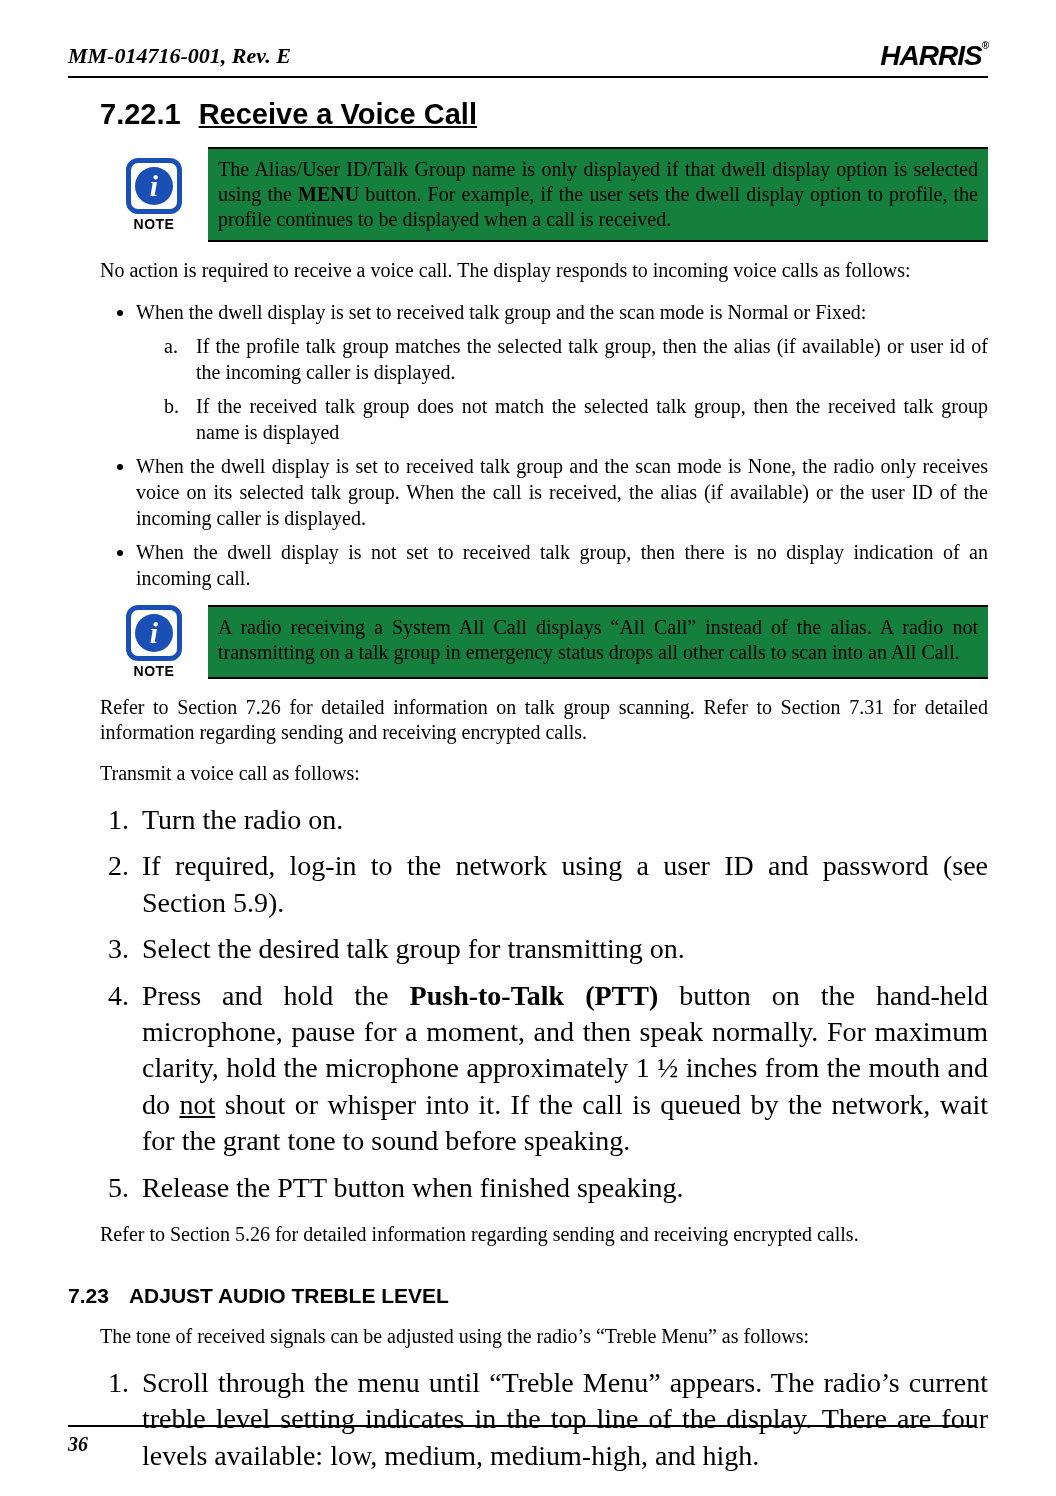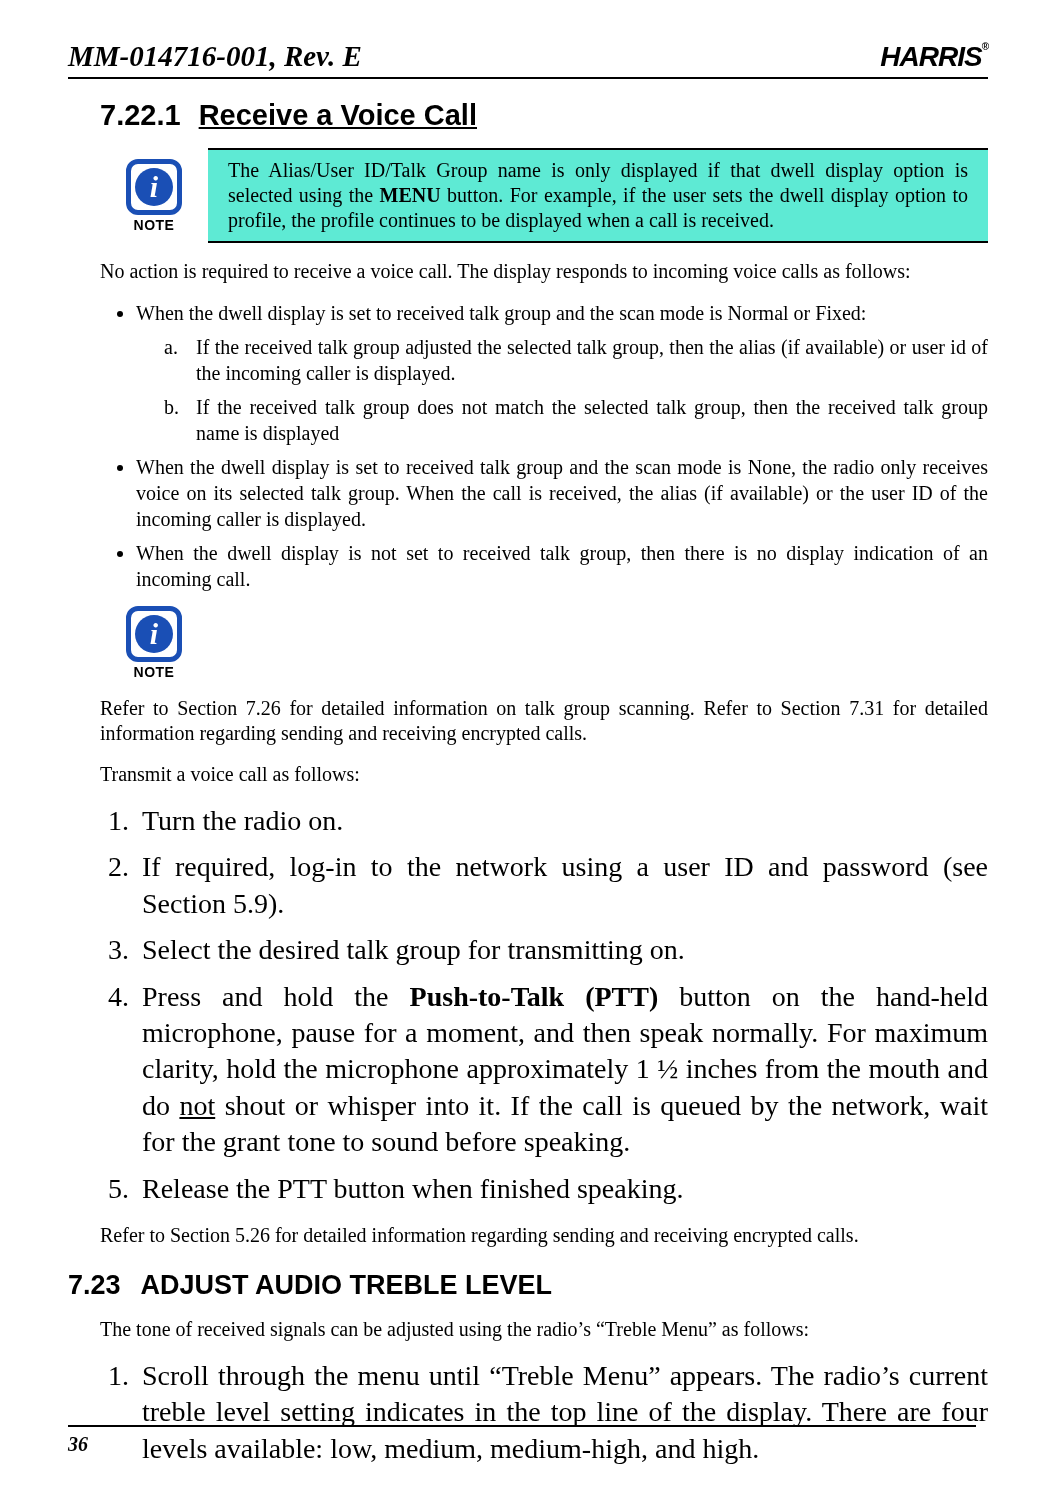--- a/index.html
+++ b/index.html
@@ -21,21 +21,21 @@
       display: flex;
       justify-content: space-between;
       align-items: center;
       border-bottom: 2px solid #000;
       padding-bottom: 4px;
       margin-bottom: 20px;
     }
     .header-left {
       font-weight: bold;
       font-style: italic;
-      font-size: 29px;
+      font-size: 22px;
     }
     .harris-logo {
       font-family: Arial, sans-serif;
       font-size: 28px;
       font-weight: 900;
       font-style: italic;
       letter-spacing: -1px;
       display: flex;
       align-items: flex-start;
     }
@@ -52,23 +52,23 @@
     h3.subsection {
       font-family: Arial, sans-serif;
       font-size: 29px;
       font-weight: bold;
       margin: 10px 0 16px 0;
     }
     h3.subsection .underline { text-decoration: underline; }
     h3.subsection .num { margin-right: 18px; }
     h2.section {
       font-family: Arial, sans-serif;
-      font-size: 27px;
-      font-weight: bold;
-      margin: 22px 0 10px -32px;
+      font-size: 21px;
+      font-weight: bold;
+      margin: 37px 0 10px -32px;
     }
     h2.section .num { margin-right: 20px; }
     p {
       font-size: 20px;
       line-height: 1.25;
       margin: 16px 0;
       text-align: justify;
     }
     .note-box {
       display: flex;
@@ -111,24 +111,24 @@
     }
     .note-label {
       font-family: Arial, sans-serif;
       font-weight: bold;
       font-size: 14px;
       margin-top: 2px;
       letter-spacing: 0.5px;
     }
     .note-text {
       flex: 1;
-      background: #5eead4;
+      background: #15803d;
       border-top: 2px solid #000;
       border-bottom: 2px solid #000;
-      padding: 8px 20px;
+      padding: 8px 10px;
       font-size: 20px;
       line-height: 1.25;
       text-align: justify;
     }
     ul.bullets {
       list-style: disc;
       margin: 8px 0 8px 0;
       padding-left: 36px;
     }
     ul.bullets > li {
@@ -212,39 +212,40 @@
     </div>
 
     <p>No action is required to receive a voice call. The display responds to incoming voice calls as follows:</p>
 
     <ul class="bullets">
       <li>
         <span>When the dwell display is set to received talk group and the scan mode is Normal or Fixed:</span>
         <div class="sublist">
           <div class="sublist-item">
             <span class="marker">a.</span>
-            <span class="txt">If the received talk group adjusted the selected talk group, then the alias (if available) or user id of the incoming caller is displayed.</span>
+            <span class="txt">If the profile talk group matches the selected talk group, then the alias (if available) or user id of the incoming caller is displayed.</span>
           </div>
           <div class="sublist-item">
             <span class="marker">b.</span>
             <span class="txt">If the received talk group does not match the selected talk group, then the received talk group name is displayed</span>
           </div>
         </div>
       </li>
       <li>When the dwell display is set to received talk group and the scan mode is None, the radio only receives voice on its selected talk group. When the call is received, the alias (if available) or the user ID of the incoming caller is displayed.</li>
       <li>When the dwell display is not set to received talk group, then there is no display indication of an incoming call.</li>
     </ul>
 
     <div class="note-box">
       <div class="note-icon-col">
         <div class="note-circle">
           <div class="note-circle-inner">i</div>
         </div>
         <div class="note-label">NOTE</div>
       </div>
+      <div class="note-text">A radio receiving a System All Call displays “All Call” instead of the alias. A radio not transmitting on a talk group in emergency status drops all other calls to scan into an All Call.</div>
     </div>
 
     <p>Refer to Section 7.26 for detailed information on talk group scanning. Refer to Section 7.31 for detailed information regarding sending and receiving encrypted calls.</p>
 
 
     <p>Transmit a voice call as follows:</p>
 
     <ol class="numbered">
       <li>Turn the radio on.</li>
       <li>If required, log-in to the network using a user ID and password (see Section 5.9).</li>

